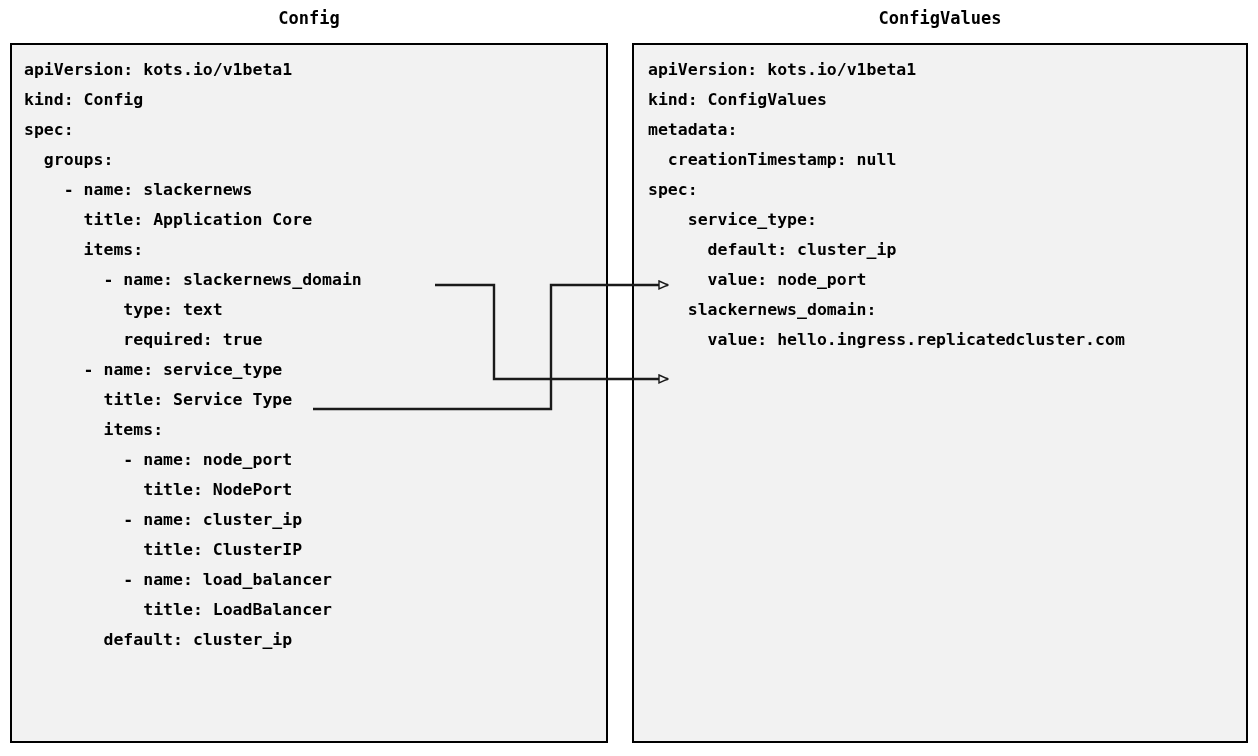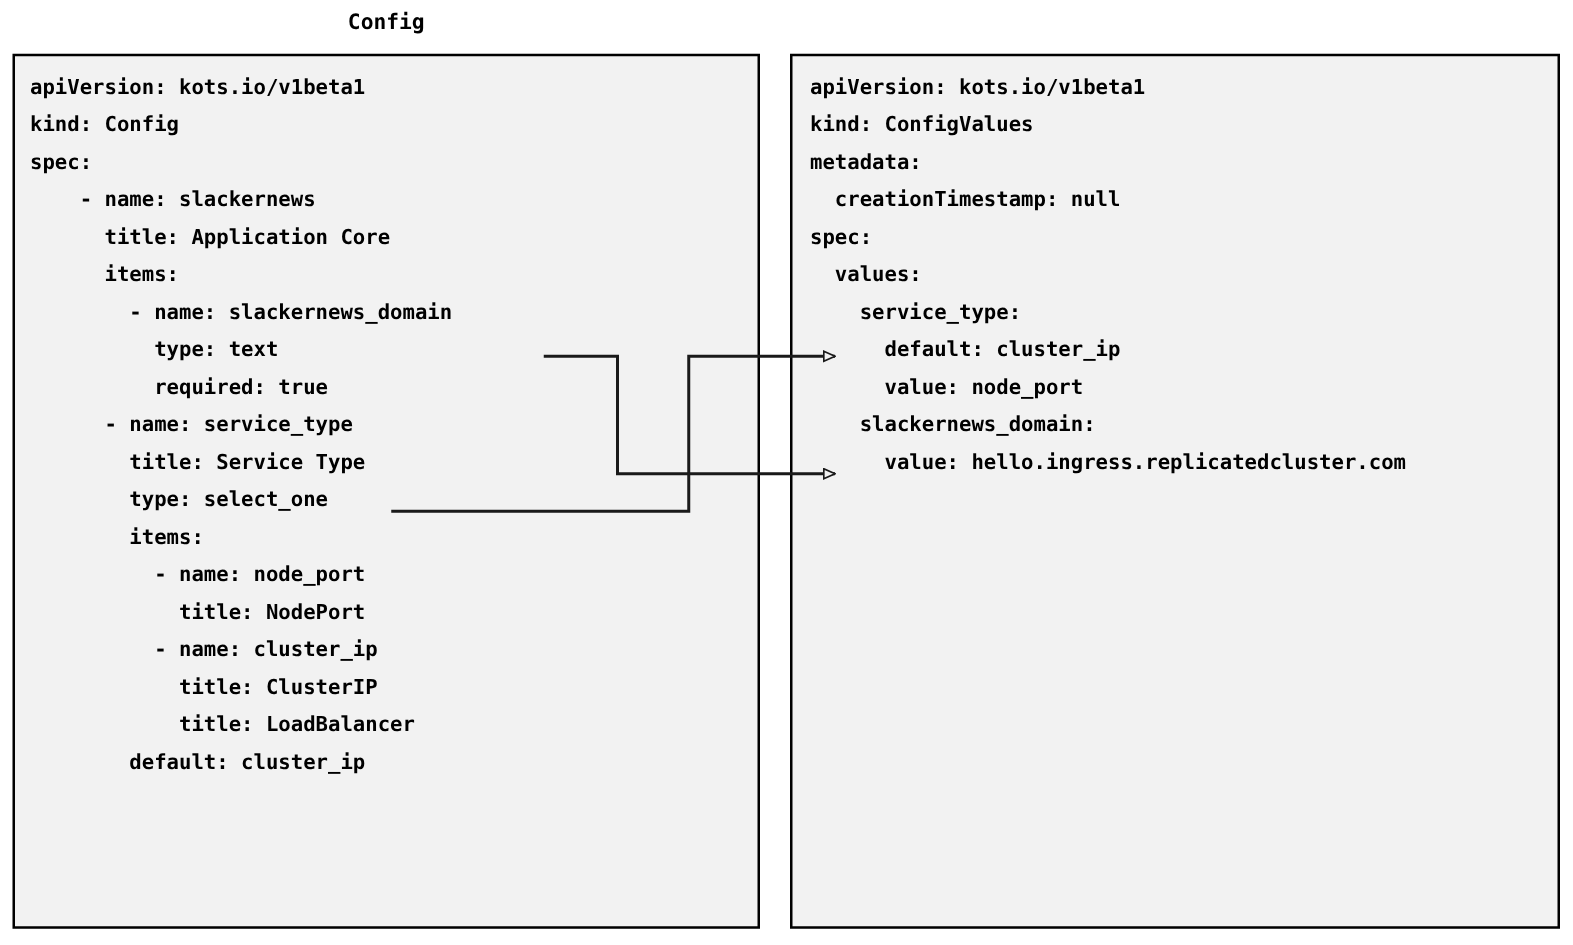--- a/index.html
+++ b/index.html
@@ -79,53 +79,54 @@
     pointer-events: none;
   }
 </style>
 </head>
 <body>
 
 <div id="stage">
 
   <div class="col-title" id="title-config">Config</div>
 
+  <div class="col-title" id="title-configvalues">ConfigValues</div>
 
   <div class="panel" id="panel-config">
     <div class="yaml" id="config-yaml">
         <div class="yaml-line">apiVersion: kots.io/v1beta1</div>
         <div class="yaml-line">kind: Config</div>
         <div class="yaml-line">spec:</div>
+        <div class="yaml-line">  groups:</div>
         <div class="yaml-line">    - name: slackernews</div>
         <div class="yaml-line">      title: Application Core</div>
         <div class="yaml-line">      items:</div>
         <div class="yaml-line">        - name: slackernews_domain</div>
         <div class="yaml-line">          type: text</div>
         <div class="yaml-line">          required: true</div>
         <div class="yaml-line">      - name: service_type</div>
         <div class="yaml-line">        title: Service Type</div>
-        <div class="yaml-line">        type: select_one</div>
         <div class="yaml-line">        items:</div>
         <div class="yaml-line">          - name: node_port</div>
         <div class="yaml-line">            title: NodePort</div>
         <div class="yaml-line">          - name: cluster_ip</div>
         <div class="yaml-line">            title: ClusterIP</div>
+        <div class="yaml-line">          - name: load_balancer</div>
         <div class="yaml-line">            title: LoadBalancer</div>
         <div class="yaml-line">        default: cluster_ip</div>
       </div>
   </div>
 
   <div class="panel" id="panel-configvalues">
     <div class="yaml" id="configvalues-yaml">
         <div class="yaml-line">apiVersion: kots.io/v1beta1</div>
         <div class="yaml-line">kind: ConfigValues</div>
         <div class="yaml-line">metadata:</div>
         <div class="yaml-line">  creationTimestamp: null</div>
         <div class="yaml-line">spec:</div>
-        <div class="yaml-line">  values:</div>
         <div class="yaml-line">    service_type:</div>
         <div class="yaml-line">      default: cluster_ip</div>
         <div class="yaml-line">      value: node_port</div>
         <div class="yaml-line">    slackernews_domain:</div>
         <div class="yaml-line">      value: hello.ingress.replicatedcluster.com</div>
       </div>
   </div>
 
   <svg id="connectors" viewBox="0 0 1258 756" width="1258" height="756">
     <defs>

